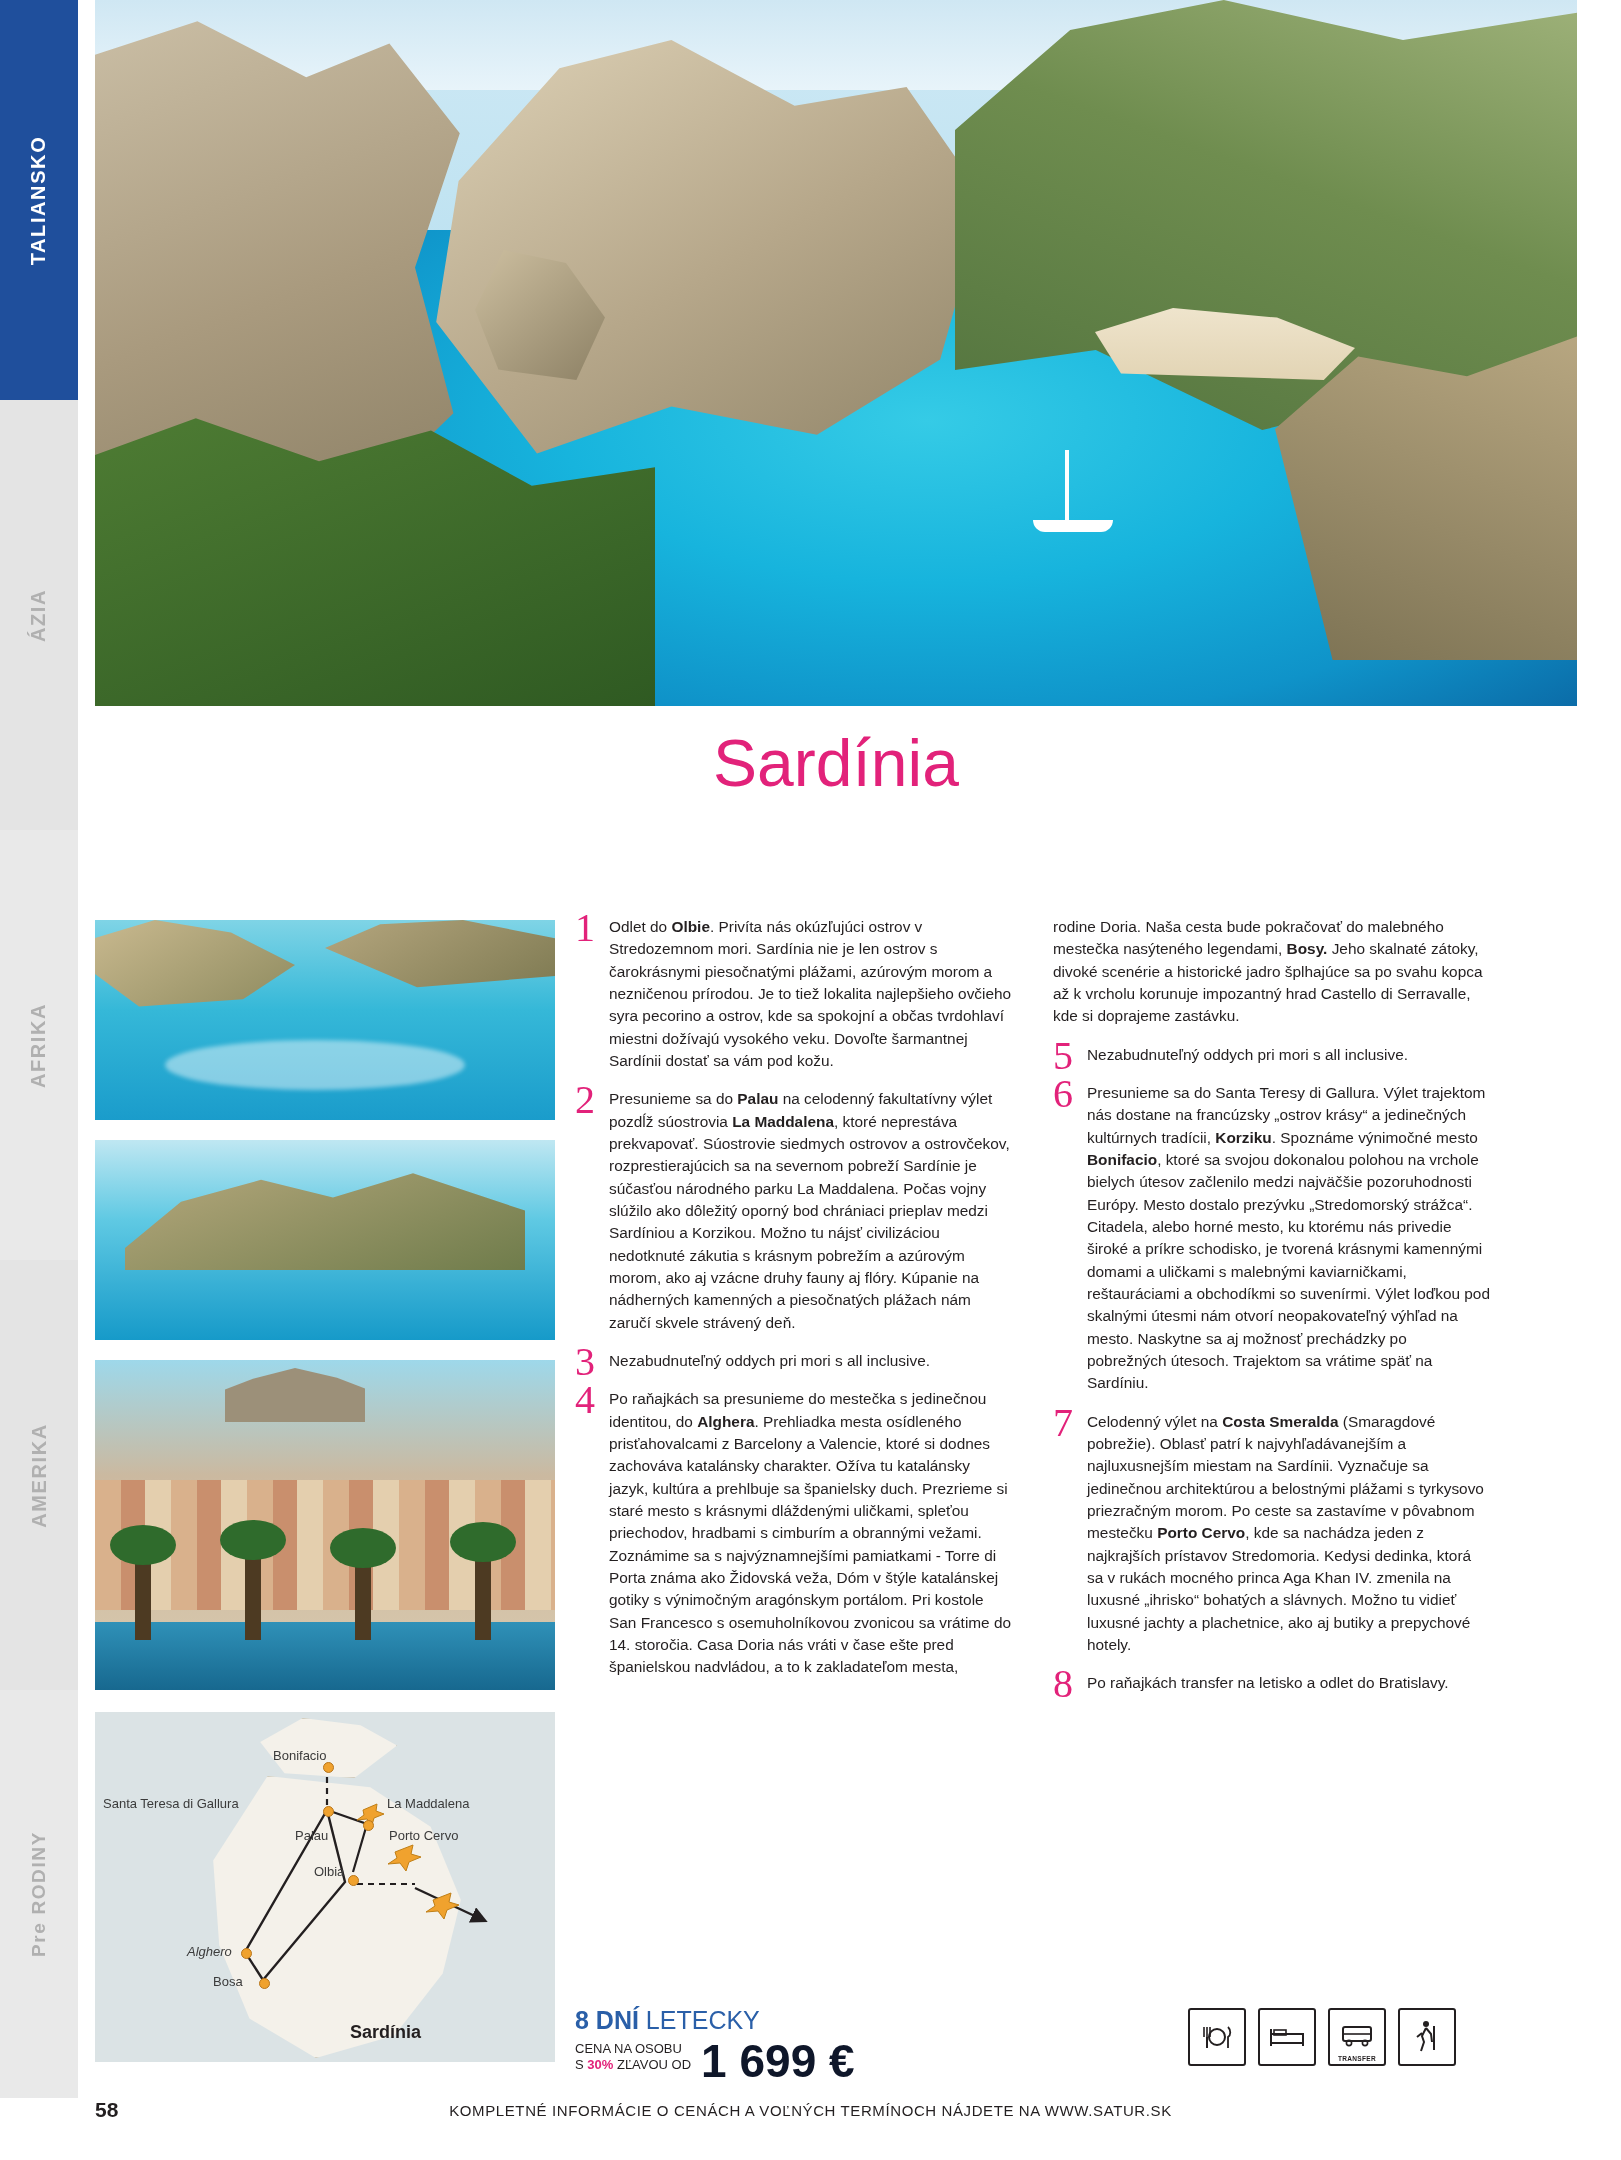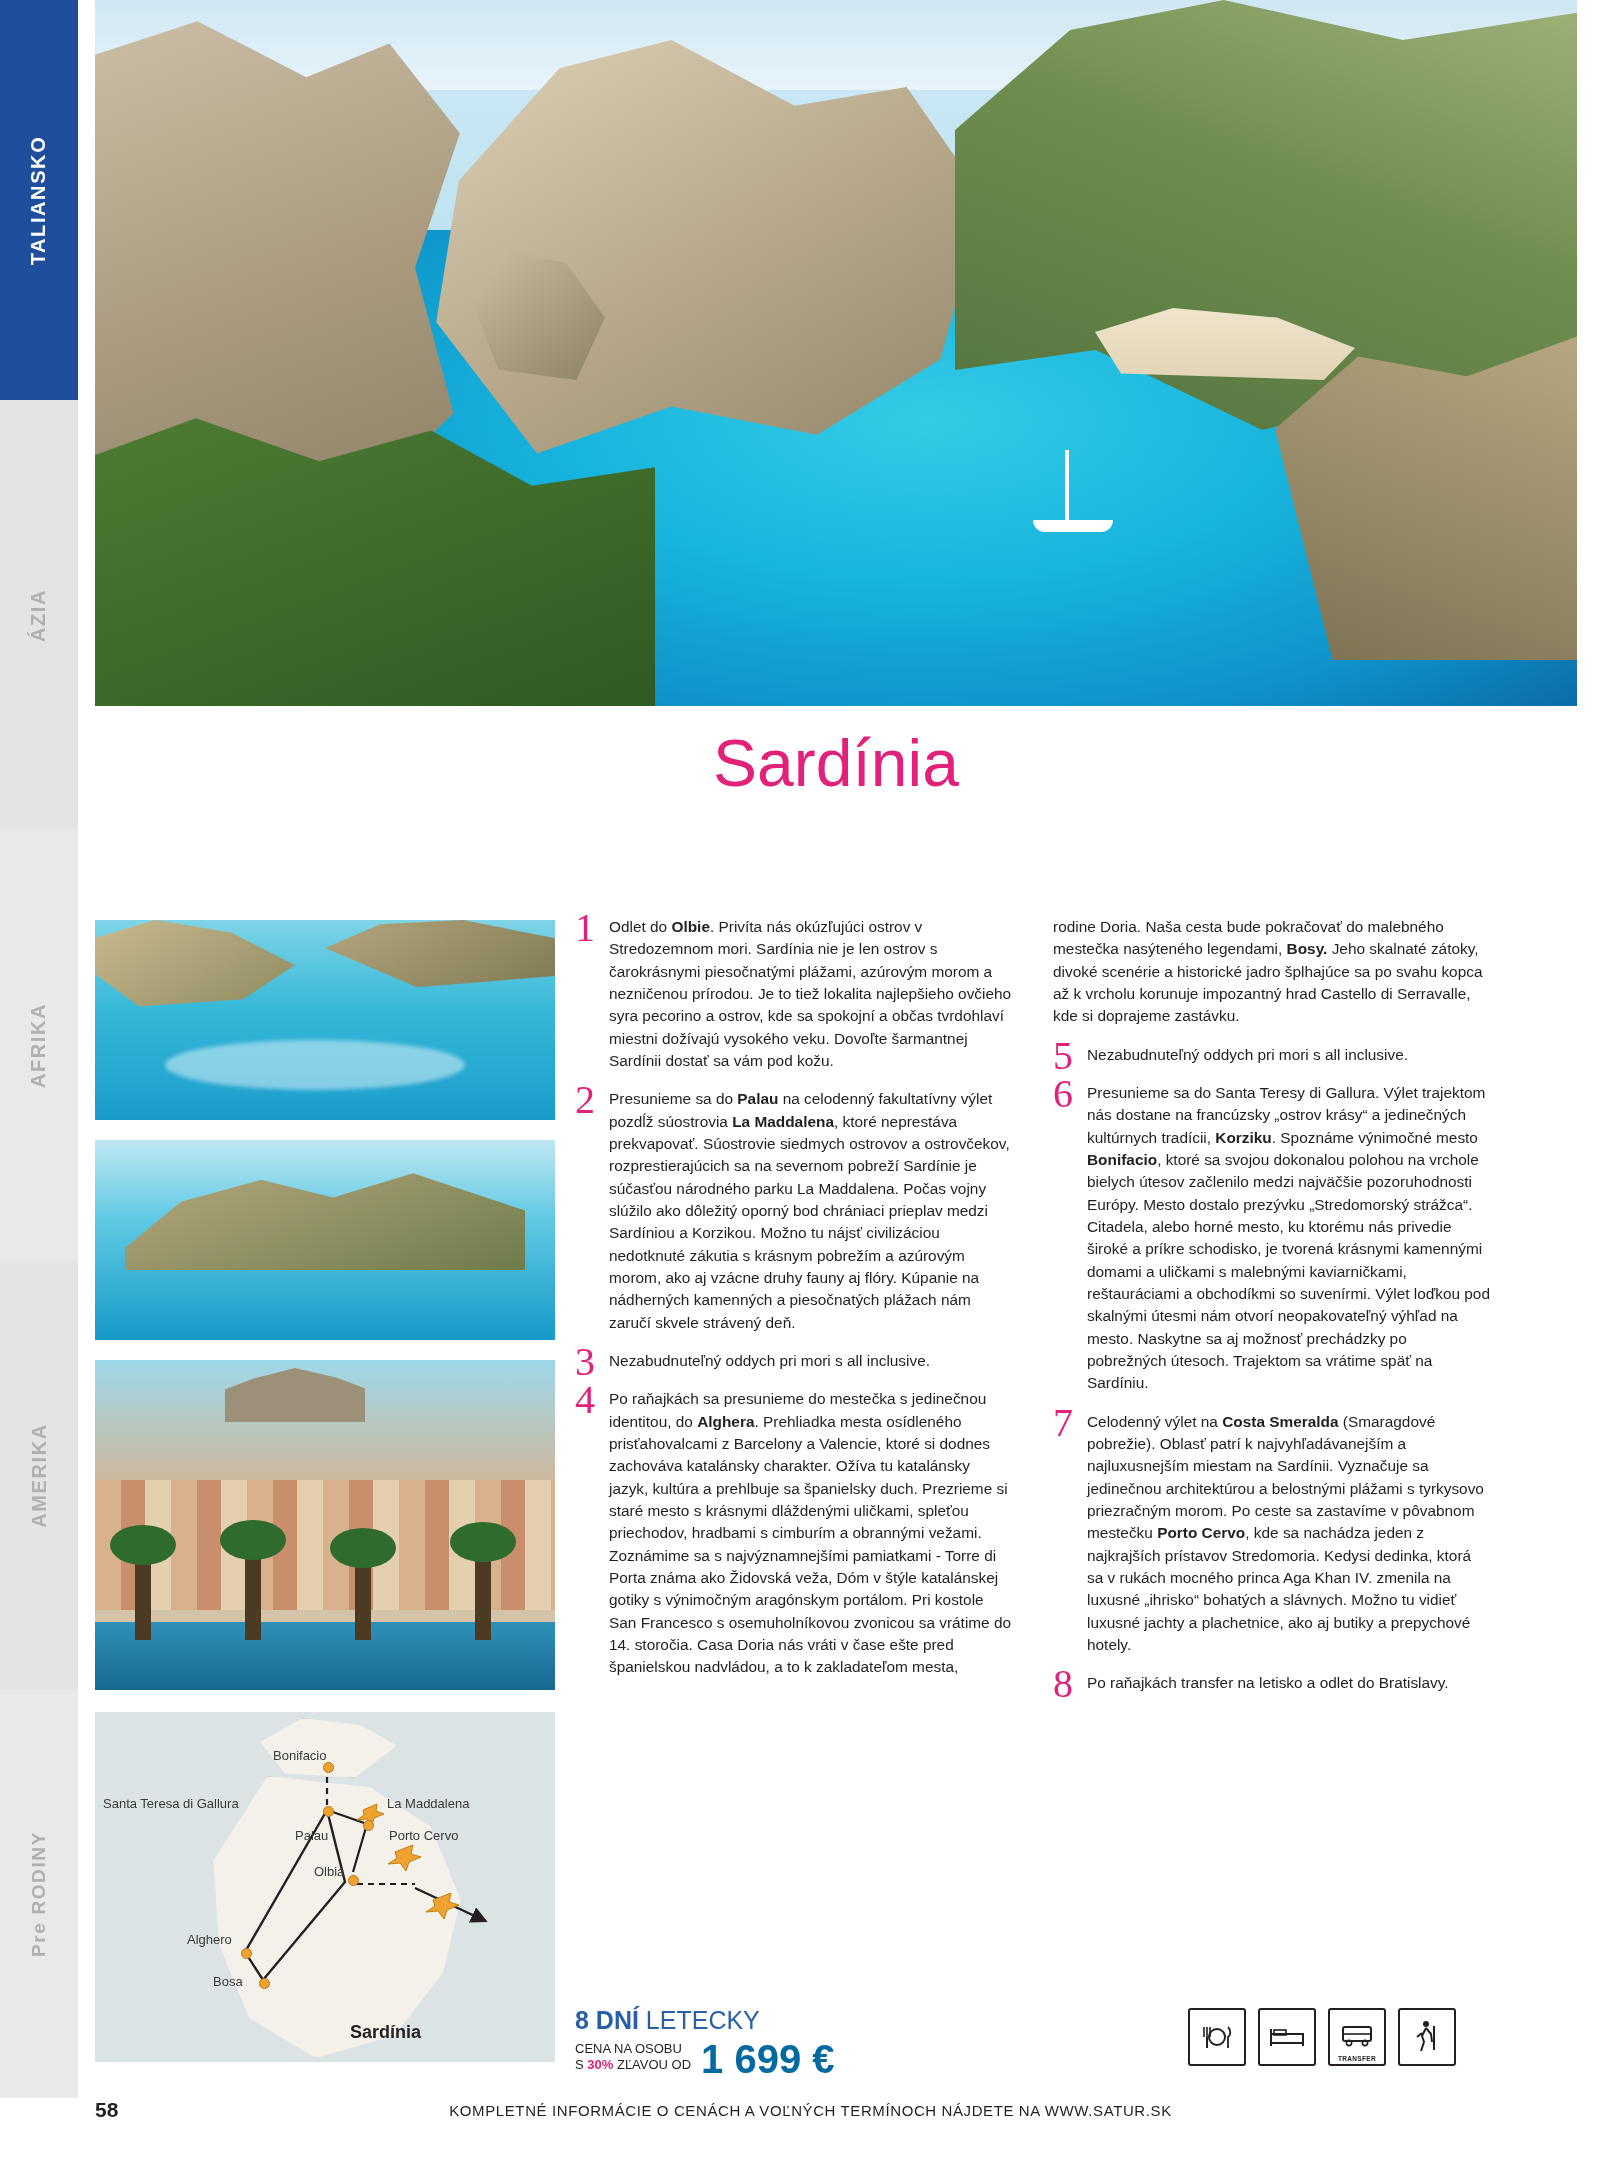--- a/index.html
+++ b/index.html
@@ -139,21 +139,21 @@
   }
   .para b{font-weight:bold;}
 
   
   #price-block{position:absolute;left:575px;top:2006px;width:520px;}
   #days-line{font-size:25px;color:#2a5fa8;}
   #days-line .bold{font-weight:bold;}
   #price-line{display:flex;align-items:flex-start;margin-top:6px;}
   #price-label{font-size:13px;color:#231f20;line-height:1.25;margin-right:10px;padding-bottom:4px;}
   #price-label .pink{color:#e2227a;font-weight:bold;}
-  #price-value{font-size:40px;color:#0369a1;font-weight:bold;line-height:.9;}
+  #price-value{font-size:46px;color:#0f172a;font-weight:bold;line-height:.9;}
 
   
   #icons{position:absolute;left:1188px;top:2008px;display:flex;gap:12px;}
   .icon-box{width:54px;height:54px;border:2px solid #231f20;border-radius:3px;
     display:flex;align-items:center;justify-content:center;position:relative;background:#fff;}
   .icon-box svg{display:block;}
   .icon-bus-label{position:absolute;bottom:2px;left:0;width:100%;text-align:center;font-size:6.5px;font-weight:bold;letter-spacing:.3px;}
 
   
   #page-number{position:absolute;left:95px;top:2098px;font-size:21px;font-weight:bold;color:#231f20;}
@@ -253,21 +253,21 @@
   <div class="map-dot" style="left:253px;top:163px;"></div>
   <div class="map-dot" style="left:146px;top:236px;"></div>
   <div class="map-dot" style="left:164px;top:266px;"></div>
 
   <div class="map-label" style="left:178px;top:36px;">Bonifacio</div>
   <div class="map-label" style="left:8px;top:84px;">Santa Teresa di Gallura</div>
   <div class="map-label" style="left:292px;top:84px;">La Maddalena</div>
   <div class="map-label" style="left:200px;top:116px;">Palau</div>
   <div class="map-label" style="left:294px;top:116px;">Porto Cervo</div>
   <div class="map-label" style="left:219px;top:152px;">Olbia</div>
-  <div class="map-label" style="left:92px;top:220px;">Alghero</div>
+  <div class="map-label" style="left:92px;top:232px;font-style:italic;">Alghero</div>
   <div class="map-label" style="left:118px;top:262px;">Bosa</div>
 
   <div id="map-title">Sardínia</div>
 </div>
 
 <div class="col" id="col-mid">
   <div class="para numbered">
     <span class="num">1</span>
     <span>Odlet do <b>Olbie</b>. Privíta nás okúzľujúci ostrov v Stredozemnom mori. Sardínia nie je len ostrov s čarokrásnymi piesočnatými plážami, azúrovým morom a nezničenou prírodou. Je to tiež lokalita najlepšieho ovčieho syra pecorino a ostrov, kde sa spokojní a občas tvrdohlaví miestni dožívajú vysokého veku. Dovoľte šarmantnej Sardínii dostať sa vám pod kožu.</span>
   </div>

